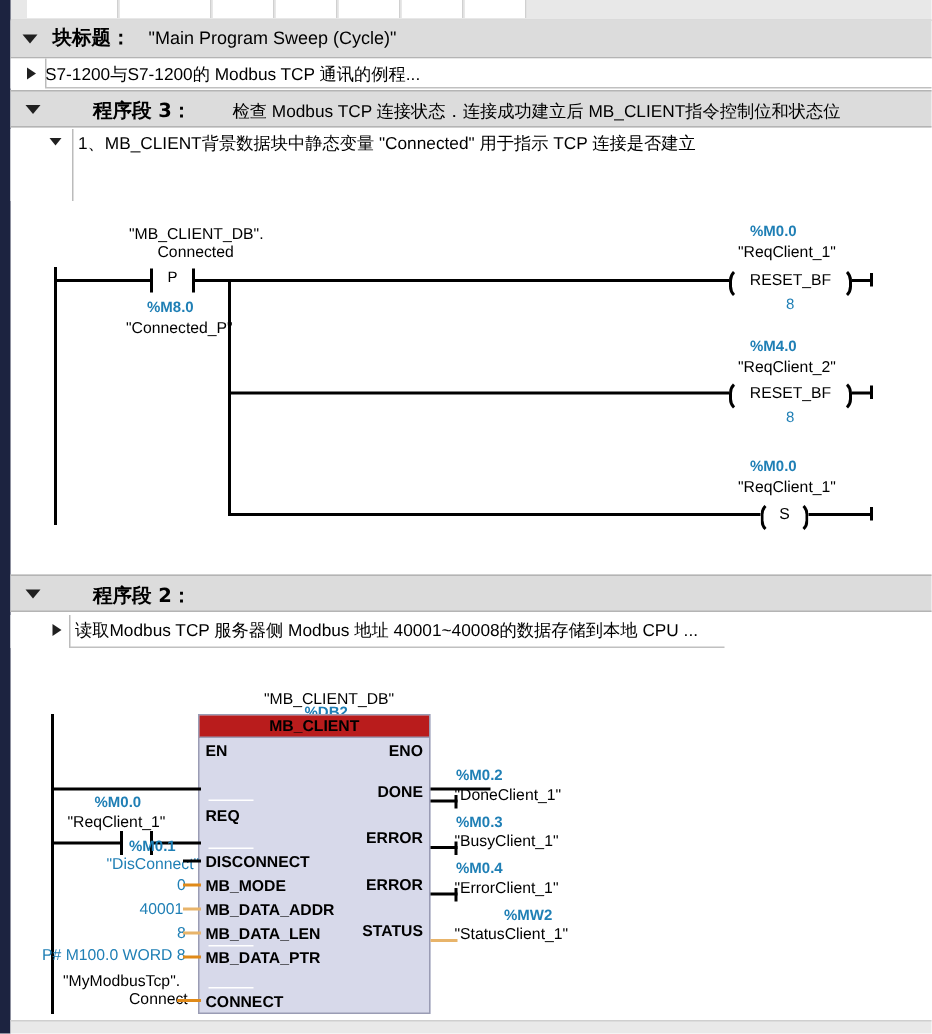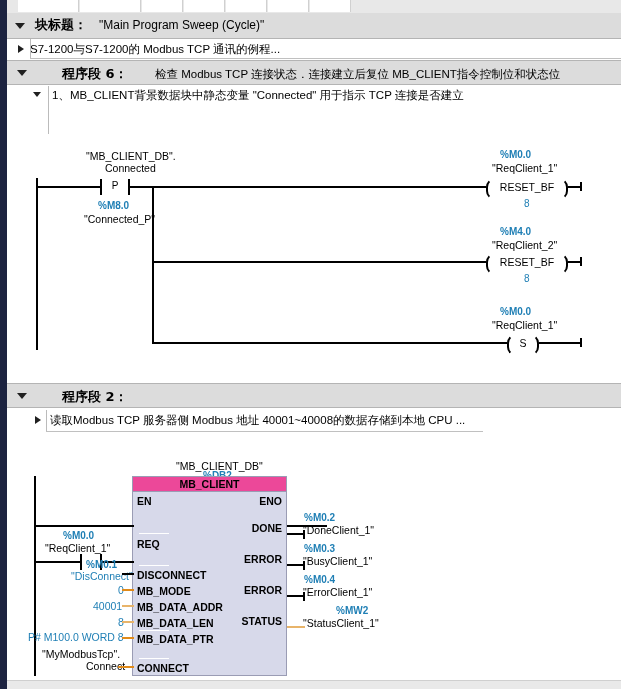--- a/index.html
+++ b/index.html
@@ -100,21 +100,21 @@
   .coil{position:absolute;height:18px;}
   .coil .lp,.coil .rp{position:absolute;top:0;width:7px;height:18px;}
   .coil .lp{left:0;border-left:2px solid #000;border-top:2px solid transparent;border-bottom:2px solid transparent;border-radius:9px 0 0 9px;}
   .coil .rp{right:0;border-right:2px solid #000;border-top:2px solid transparent;border-bottom:2px solid transparent;border-radius:0 9px 9px 0;}
   .coil .ctxt{position:absolute;left:0;right:0;top:3px;text-align:center;font-size:10.5px;}
   
   .fb{
     position:absolute;background:#d7d9ea;border:1px solid #9a9cb4;box-sizing:border-box;
   }
   .fb-hdr{
-    position:absolute;left:0;right:0;top:0;height:15px;background:#ec4899;
+    position:absolute;left:0;right:0;top:0;height:15px;background:#b91c1c;
     border-bottom:1px solid #9a9cb4;text-align:center;font-weight:bold;font-size:10.5px;
     line-height:15px;box-sizing:border-box;
   }
   .pin-l{position:absolute;font-size:10.5px;font-weight:bold;white-space:nowrap;}
   .pin-r{position:absolute;font-size:10.5px;font-weight:bold;white-space:nowrap;text-align:right;}
   .pin-sep{position:absolute;height:1px;background:#ffffff;}
   .pinwire{position:absolute;height:2px;}
   .pinwire.blk{background:#000;}
   .pinwire.org{background:#e08a19;}
   .pinwire.orglt{background:#e8b46a;}
@@ -144,22 +144,22 @@
 
 <div class="cmt-row" style="top:39px;height:20px;">
   <div class="tri-r" style="left:11px;top:6px;"></div>
   <div class="cmt-text" style="left:23px;top:3px;">S7-1200与S7-1200的 Modbus TCP 通讯的例程...</div>
   <div class="cmt-underline" style="left:23px;top:19px;width:591px;"></div>
   <div class="vline-left" style="left:23px;top:0px;height:19px;"></div>
 </div>
 
 <div class="sect-bar" style="top:60px;">
   <div class="tri"></div>
-  <div class="sect-title">程序段 6：</div>
-  <div class="sect-desc" style="left:148px;">检查 Modbus TCP 连接状态．连接建立后复位 MB_CLIENT指令控制位和状态位</div>
+  <div class="sect-title">程序段 3：</div>
+  <div class="sect-desc" style="left:148px;">检查 Modbus TCP 连接状态．连接成功建立后 MB_CLIENT指令控制位和状态位</div>
 </div>
 
 <div class="cmt-row" style="top:86px;height:48px;">
   <div class="tri-d" style="left:26px;top:6px;"></div>
   <div class="vline-left" style="left:41px;top:0;height:48px;"></div>
   <div class="cmt-text" style="left:45px;top:2px;">1、MB_CLIENT背景数据块中静态变量 "Connected" 用于指示 TCP 连接是否建立</div>
 </div>
 
 <div class="lad">
 

